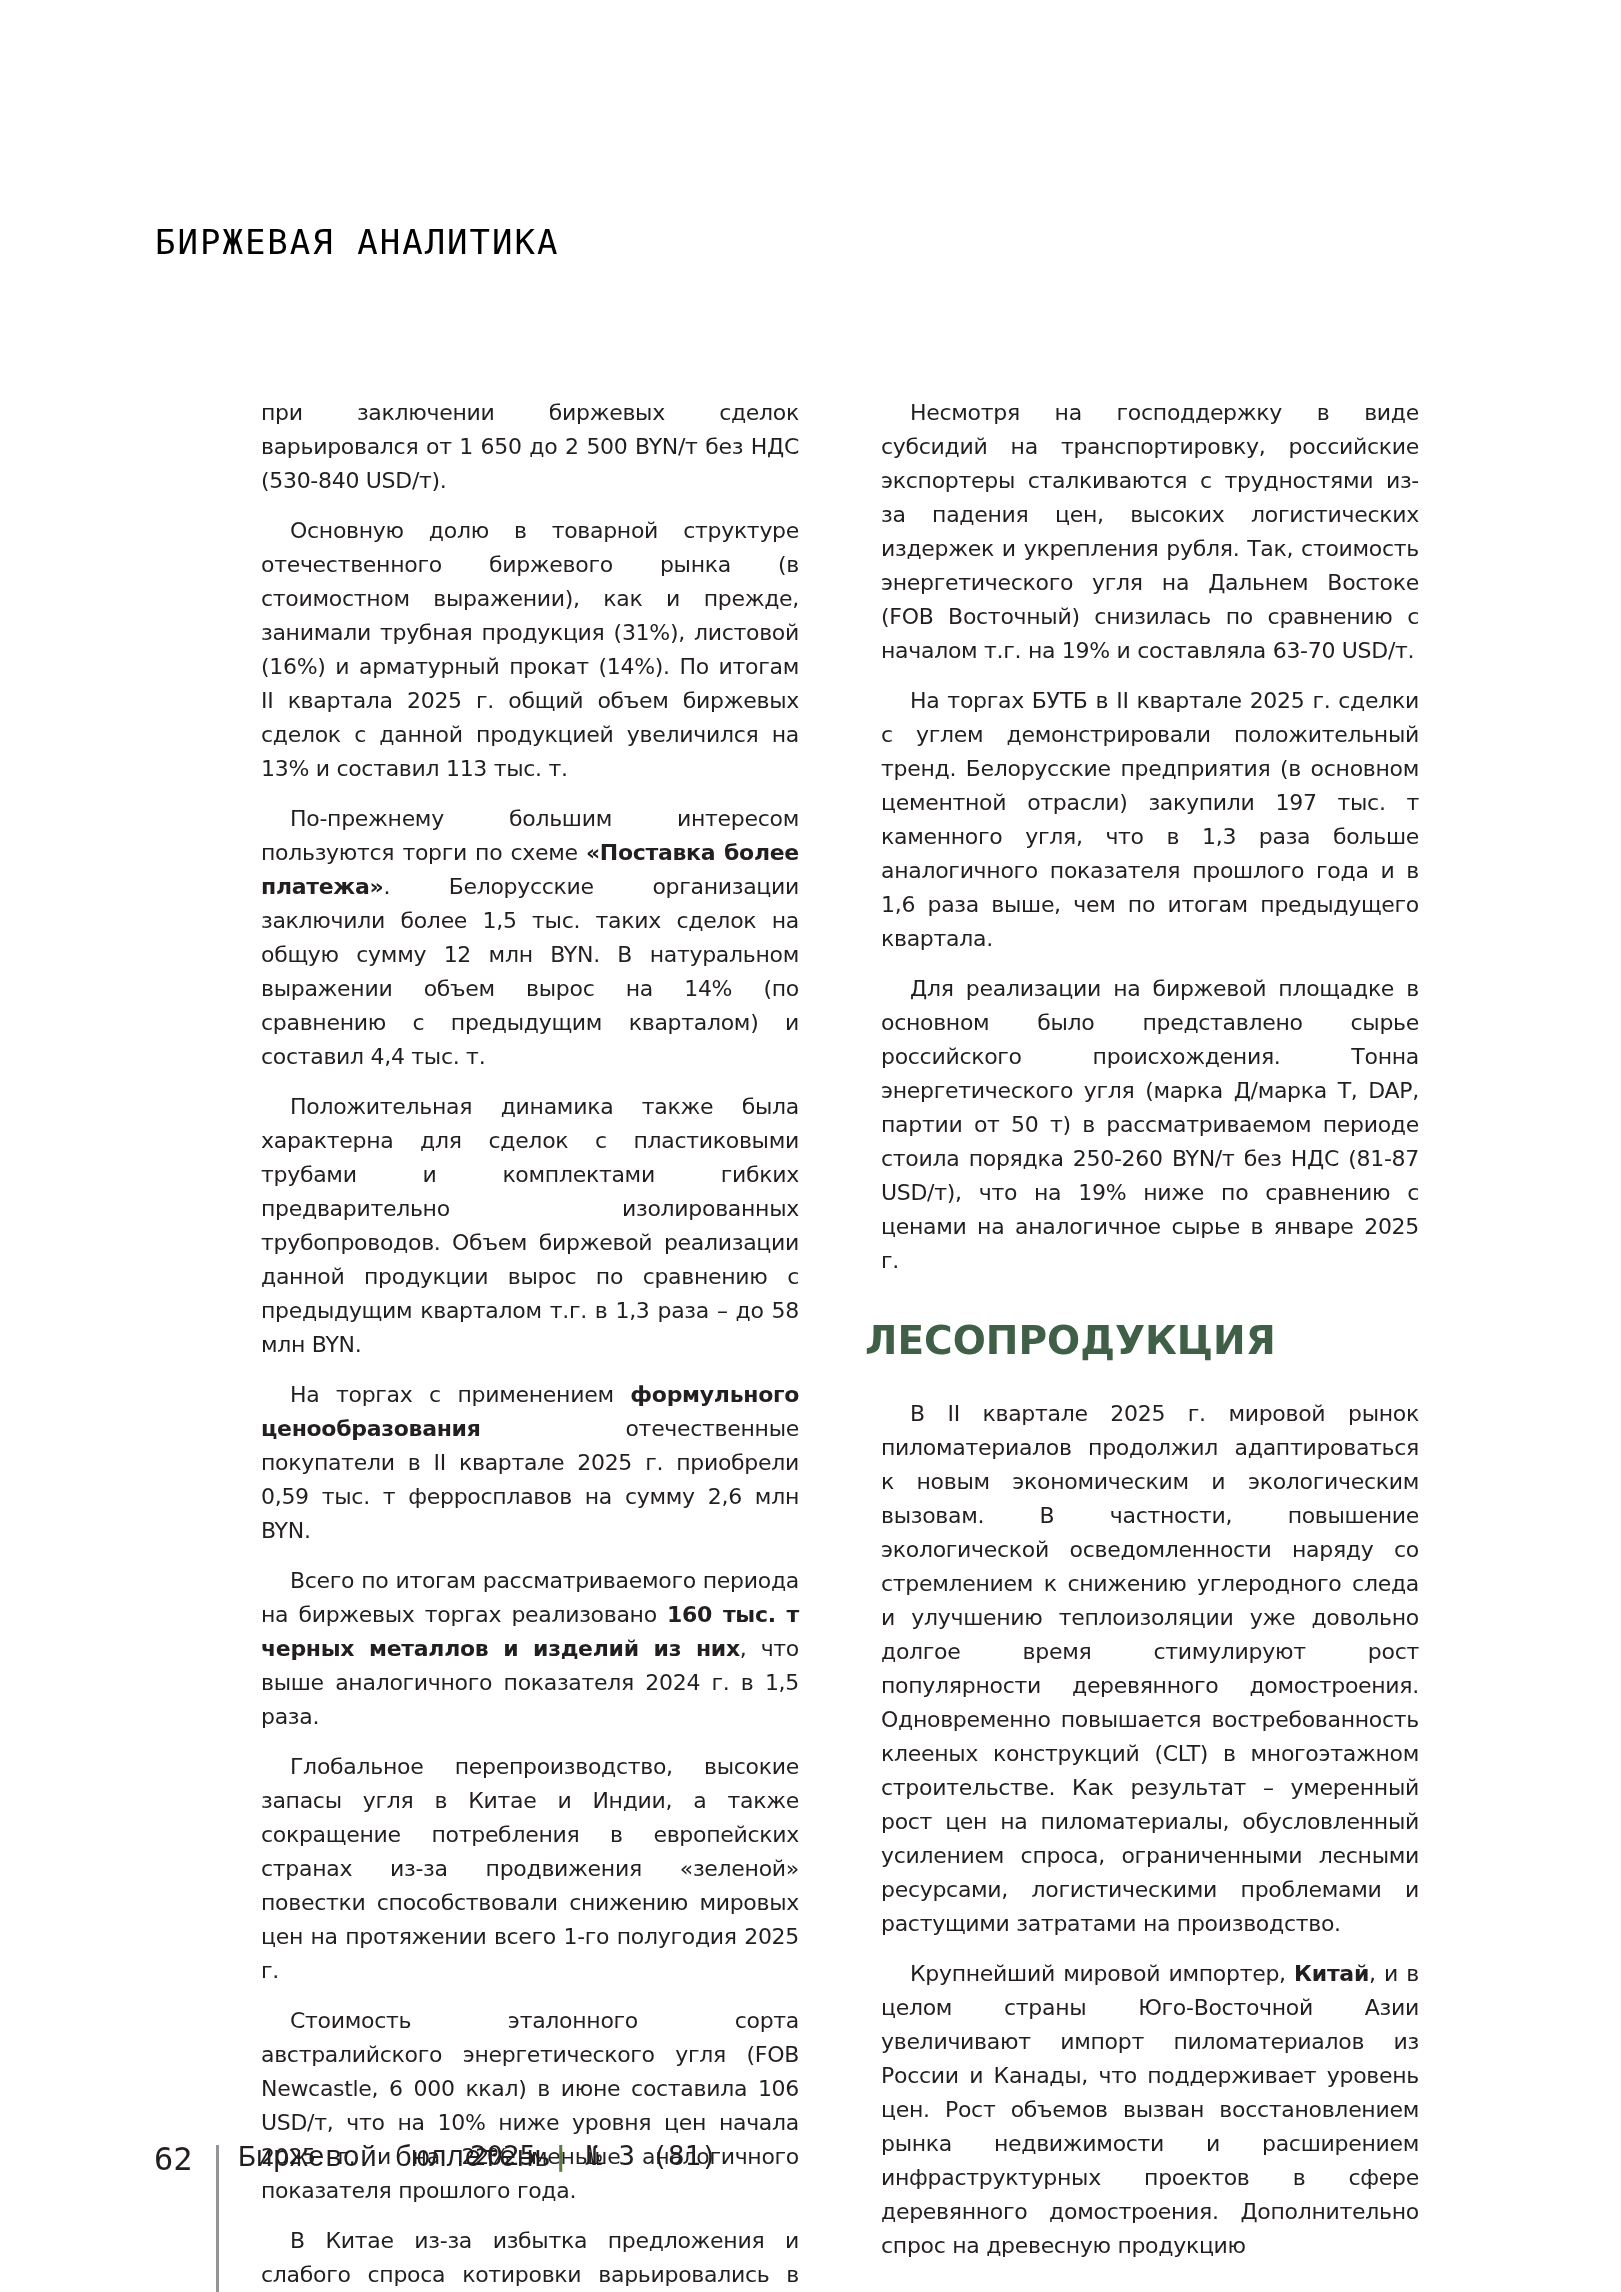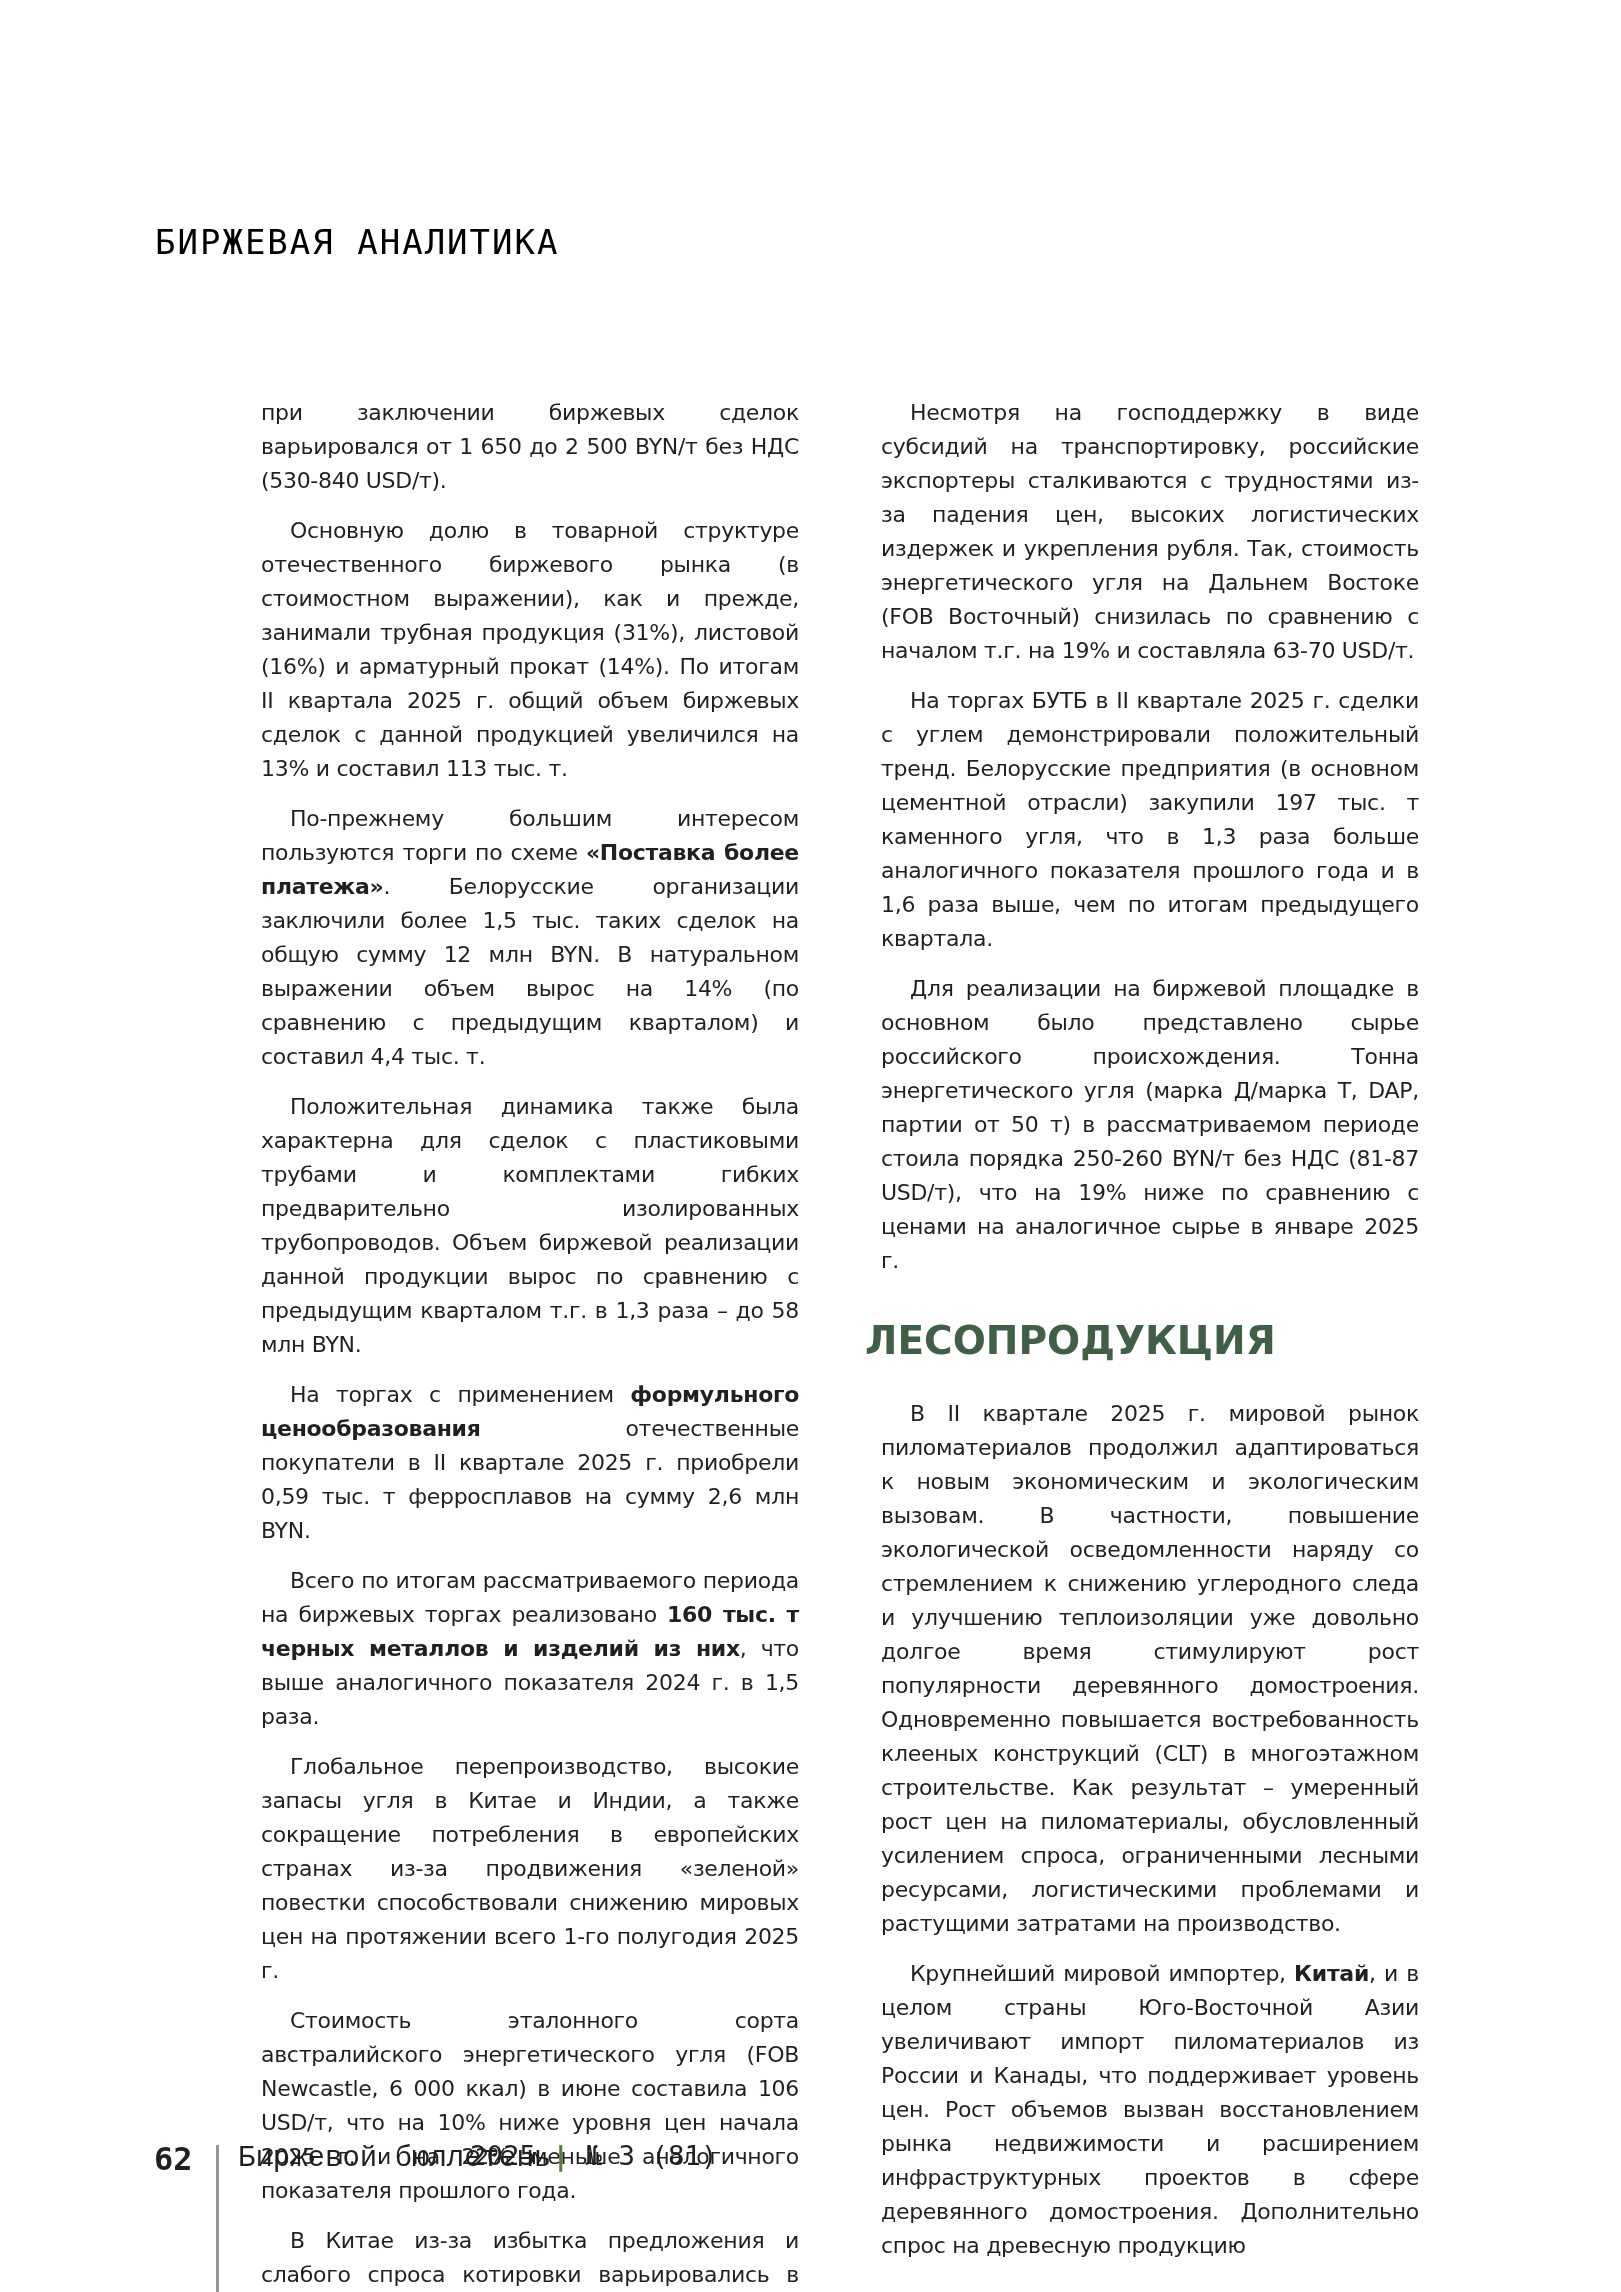--- a/index.html
+++ b/index.html
@@ -13,21 +13,21 @@
   .col-right { left: 865px; }
   .col p { margin: 16px; font-size: 22px; line-height: 34px; text-align: justify;
     text-indent: 29px; letter-spacing: -0.3px; font-family: "DejaVu Sans", sans-serif; }
   .col p.cont { text-indent: 0; }
   .col p b { font-weight: bold; }
   .section-heading { margin: 43px 0 37px 0; font-size: 39px; font-weight: bold;
     font-family: "DejaVu Sans", sans-serif; letter-spacing: 0px; line-height: 39px; }
   .h-coal { color: #939598; }
   .h-wood { color: #3f5f47; }
   .footer-num { position: absolute; left: 154px; top: 2140px;
-    font-family: "DejaVu Sans Mono", monospace; font-weight: bold; font-size: 32px; color: #231f20; }
+    font-family: "DejaVu Sans Mono", monospace; font-weight: normal; font-size: 32px; color: #231f20; }
   .footer-line { position: absolute; left: 216px; top: 2145px; width: 2.9px; height: 147px; background: #939598; }
   .footer-mag { position: absolute; left: 238px; top: 2142px;
     font-family: Liberation Mono, monospace; font-size: 29px; color: #231f20; }
   .footer-issue { position: absolute; left: 470px; top: 2140px;
     font-family: "DejaVu Sans Mono", monospace; font-size: 27.4px; color: #231f20; }
   .footer-issue .sep { color: #5b7a3d; font-weight: bold; }
 </style>
 </head>
 <body>
 

